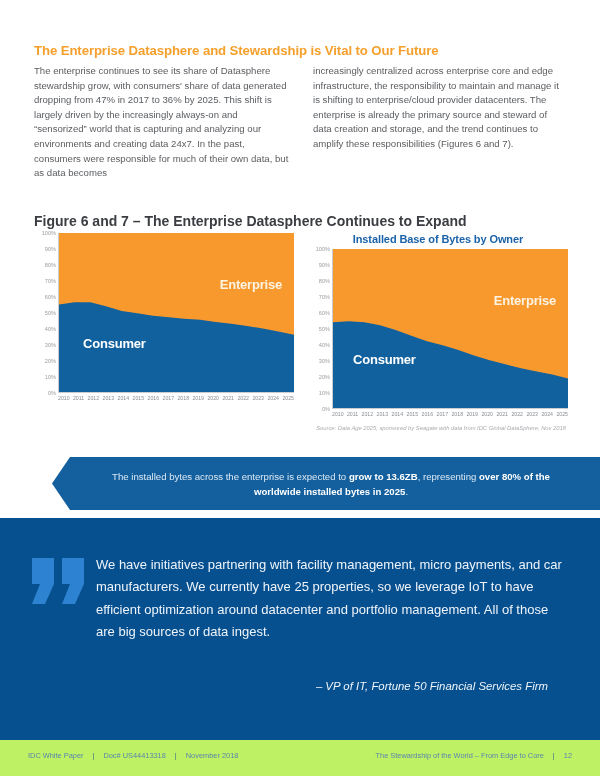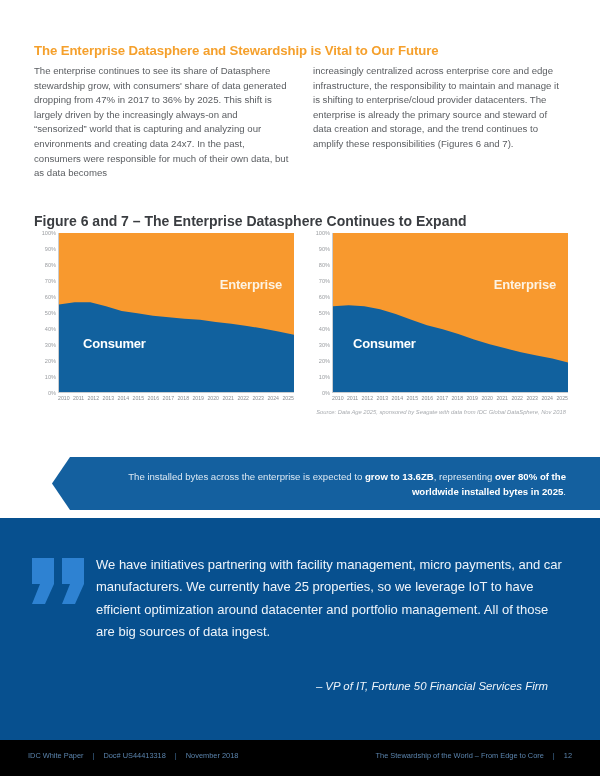--- a/index.html
+++ b/index.html
@@ -76,21 +76,21 @@
 
   
   .callout {
     position: absolute; left: 52px; top: 457px; width: 548px; height: 53px;
     background: #14609F; color: #ffffff;
     display: flex; align-items: center; justify-content: center;
     clip-path: polygon(18px 0, 100% 0, 100% 100%, 18px 100%, 0 50%);
     padding-left: 22px; padding-right: 12px;
   }
   .callout-text {
-    text-align: right; font-size: 9.6px; line-height: 15px;
+    text-align: center; font-size: 9.6px; line-height: 15px;
     color: #dbe8f3; max-width: 470px;
   }
   .callout-text b { color: #ffffff; font-weight: bold; }
 
   
   .quote-block {
     position: absolute; left: 0; top: 518px; width: 600px; height: 222px;
     background: #07508F;
   }
   .quote-mark {
@@ -101,21 +101,21 @@
     font-size: 13px; line-height: 22.4px; color: #eef4fa;
   }
   .quote-attrib {
     position: absolute; right: 52px; top: 162px;
     font-size: 11.4px; font-style: italic; color: #eef4fa;
   }
 
   
   .footer {
     position: absolute; left: 0; top: 740px; width: 600px; height: 36px;
-    background: #000000;
+    background: #bef264;
   }
   .footer-inner {
     position: absolute; left: 28px; right: 28px; top: 11px;
     display: flex; justify-content: space-between; align-items: center;
     font-size: 7.4px; color: #5b84ad;
   }
   .footer-left, .footer-right { display: flex; align-items: center; gap: 9px; }
   .sep { color: #3f6b96; }
 </style>
 </head>
@@ -176,20 +176,21 @@
               <span>2021</span>
               <span>2022</span>
               <span>2023</span>
               <span>2024</span>
               <span>2025</span>
             </div>
         </div>
       </div>
 
       <div class="chart-block">
+        <div class="chart-title">Installed Base of Bytes by Owner</div>
         <div class="plot-wrap">
           <div class="yaxis" id="yaxis1">
               <span style="top: 0px;">100%</span>
               <span style="top: 16px;">90%</span>
               <span style="top: 32px;">80%</span>
               <span style="top: 48px;">70%</span>
               <span style="top: 64px;">60%</span>
               <span style="top: 80px;">50%</span>
               <span style="top: 96px;">40%</span>
               <span style="top: 112px;">30%</span>

